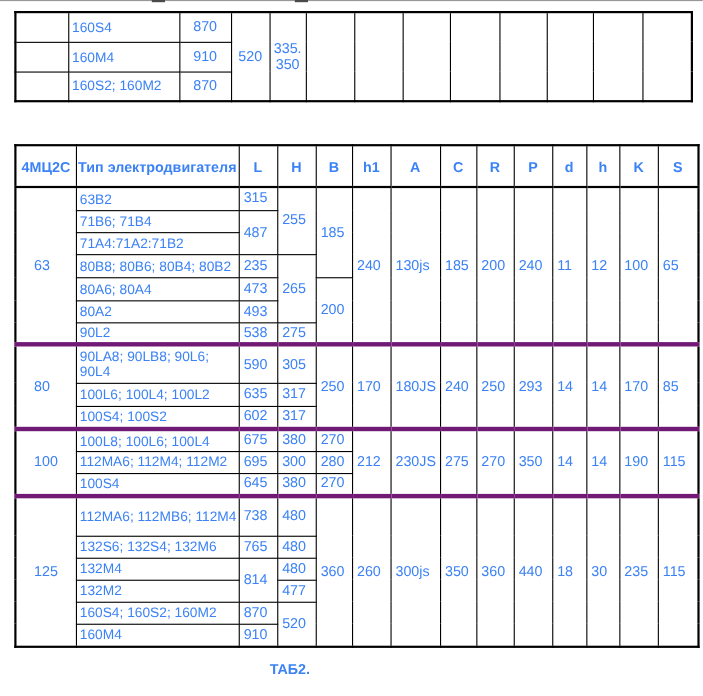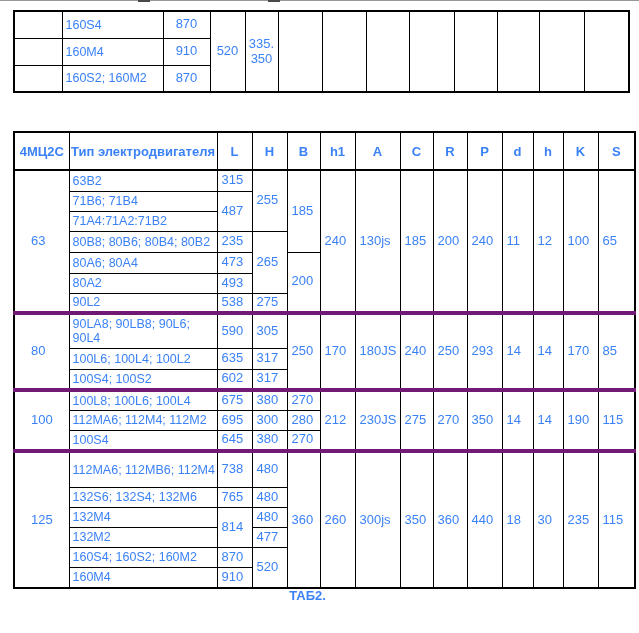--- a/index.html
+++ b/index.html
@@ -16,21 +16,21 @@
   td.type{font-size:12.5px;padding-left:3px;}
   td.ctr{text-align:center;padding:0 1px;}
   td.series{padding-left:16px;}
   th{font-size:13px;font-weight:bold;text-align:center;padding:0 1px;border-bottom:2px solid #000;}
   .gs td{border-top:4px solid #701a75;}
   .pre{white-space:pre-line;}
   .caption{position:absolute;left:0;width:527px;text-align:center;font-weight:bold;}
   .cap-title{font-size:13px;line-height:14px;}
   .cap-sub{font-size:12.5px;line-height:14px;}
   .caption1{top:90px;}
-  .caption2{top:589px;margin-left:44px;}
+  .caption2{top:602px;}
 </style>
 </head>
 <body>
 
 <div class="page">
 
   <div class="cut-line"></div>
   <div class="cut-tick" style="left:138px;"></div>
   <div class="cut-tick" style="left:268px;"></div>
 

